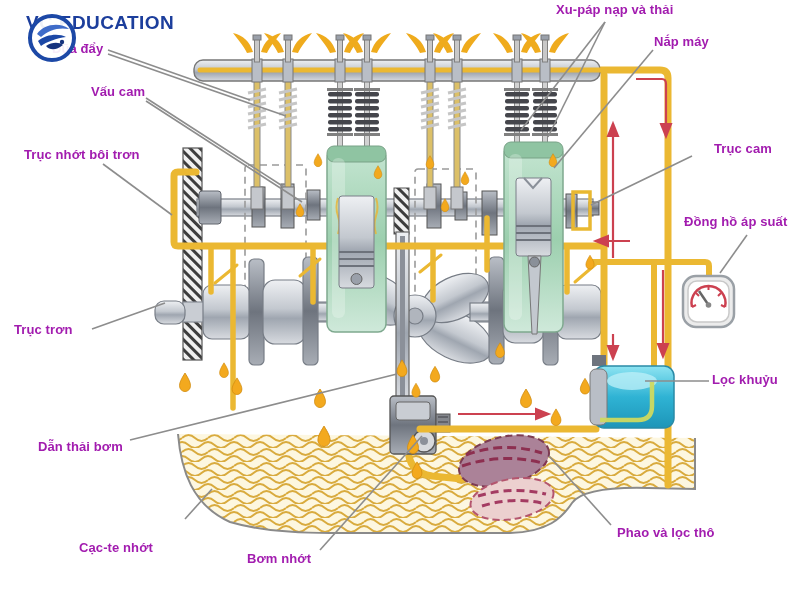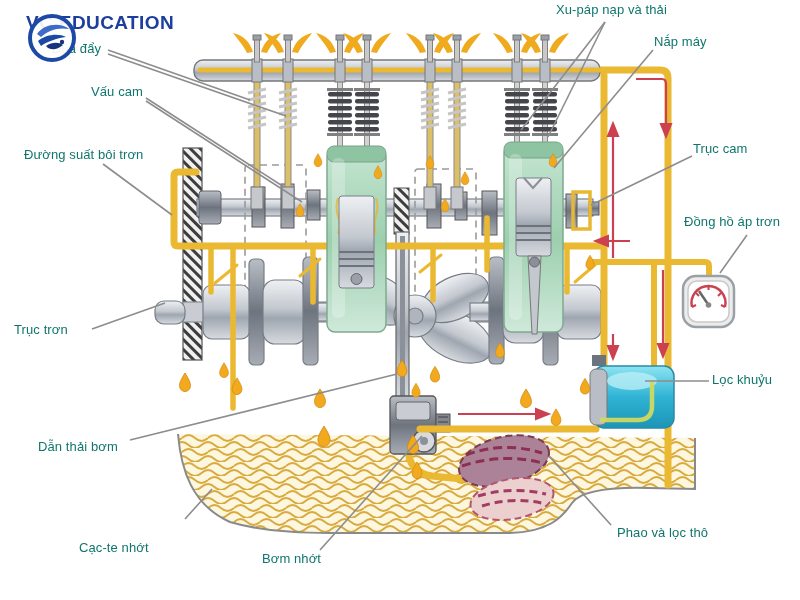--- a/index.html
+++ b/index.html
@@ -1,19 +1,19 @@
 <!DOCTYPE html>
 <html><head>
 <meta charset="utf-8">
 <style>
   html,body{margin:0;padding:0;background:#fff;}
   .stage{position:relative;width:800px;height:600px;background:#fff;overflow:hidden;
          font-family:"Liberation Sans",sans-serif;}
   .stage svg{position:absolute;left:0;top:0;}
-  .lbl{position:absolute;font-weight:normal;font-size:13px;color:#0f766e;white-space:nowrap;
+  .lbl{position:absolute;font-weight:bold;font-size:13px;color:#a21caf;white-space:nowrap;
        letter-spacing:.1px;}
   .logo{position:absolute;left:26px;top:12px;display:flex;align-items:center;gap:6px;}
   .logo .brand{font-weight:bold;font-size:19px;color:#1c3e9c;letter-spacing:.4px;}
 </style>
 </head>
 <body>
 
 <div class="stage">
 
 <svg width="800" height="600" viewBox="0 0 800 600">
@@ -350,28 +350,28 @@
     <path d="M185,519 L212,489"></path>
     <path d="M320,550 L422,436"></path>
     <path d="M611,525 L549,456"></path>
   </g>
 </svg>
 
 <div class="lbl" style="left:556px;top:2px">Xu-páp nạp và thải</div>
 <div class="lbl" style="left:654px;top:34px">Nắp máy</div>
 <div class="lbl" style="left:52px;top:41px">Đũa đẩy</div>
 <div class="lbl" style="left:91px;top:84px">Vấu cam</div>
-<div class="lbl" style="left:24px;top:147px">Đường suất bôi trơn</div>
-<div class="lbl" style="left:693px;top:141px">Trục cam</div>
-<div class="lbl" style="left:684px;top:214px">Đồng hồ áp trơn</div>
+<div class="lbl" style="left:24px;top:147px">Trục nhớt bôi trơn</div>
+<div class="lbl" style="left:714px;top:141px">Trục cam</div>
+<div class="lbl" style="left:684px;top:214px">Đồng hồ áp suất</div>
 <div class="lbl" style="left:14px;top:322px">Trục trơn</div>
 <div class="lbl" style="left:712px;top:372px">Lọc khuỷu</div>
 <div class="lbl" style="left:38px;top:439px">Dẫn thải bơm</div>
 <div class="lbl" style="left:79px;top:540px">Cạc-te nhớt</div>
-<div class="lbl" style="left:262px;top:551px">Bơm nhớt</div>
+<div class="lbl" style="left:247px;top:551px">Bơm nhớt</div>
 <div class="lbl" style="left:617px;top:525px">Phao và lọc thô</div>
 
 <div class="logo">
   <svg width="52" height="52" viewBox="0 0 52 52">
     <circle cx="26" cy="26" r="22" fill="#ffffff" fill-opacity="0.92" stroke="#1c48a6" stroke-width="4"></circle>
     <path d="M11,22 C18,12 34,10 43,17 C33,15 22,18 15,25 Z" fill="#3f6cc9"></path>
     <path d="M12,29 C20,22 33,21 40,25 C31,26 20,30 15,34 Z" fill="#1c48a6"></path>
     <path d="M20,34 C26,30 33,30 37,33 C31,38 24,39 20,34 Z" fill="#16337e"></path>
     <circle cx="36" cy="30" r="2.2" fill="#16337e"></circle>
   </svg>

